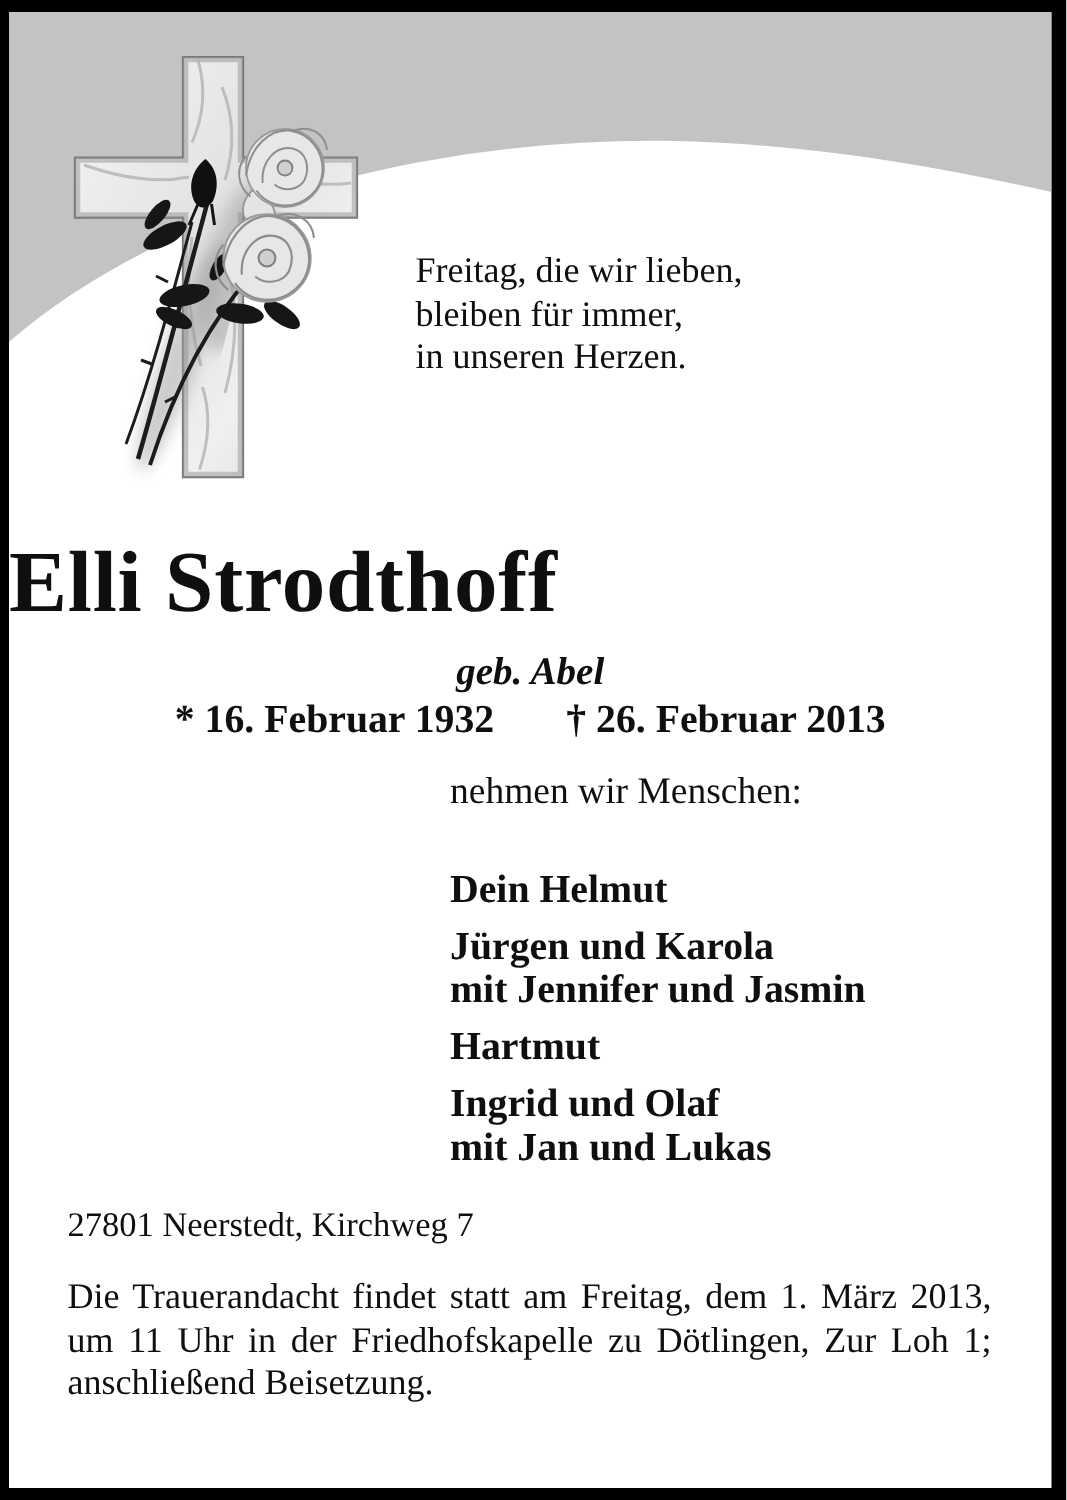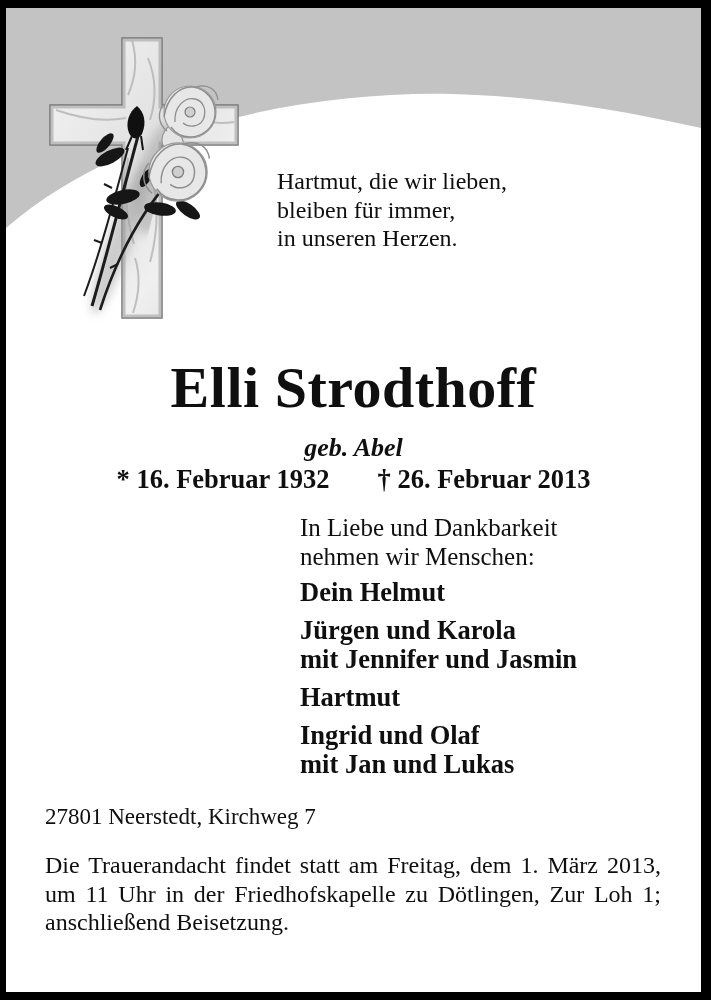--- a/index.html
+++ b/index.html
@@ -23,21 +23,21 @@
     font-family:"Liberation Serif","DejaVu Serif",serif;
     color:var(--text);
   }
   .curve{position:absolute;left:0;top:0;width:695px;height:360px;display:block;}
   .curve-path{fill:var(--header_gray);}
   .artwork{position:absolute;left:14px;top:20px;width:230px;height:295px;}
 
   .poem{position:absolute;left:271px;top:159px;font-size:24px;line-height:28.6px;white-space:nowrap;}
   .name{
     position:absolute;left:0;right:0;top:349px;margin:0;
-    text-align:center;font-size:58px;line-height:62px;font-weight:bold;letter-spacing:0.5px;font-family:Liberation Serif, serif;
+    font-size:58px;line-height:62px;font-weight:bold;letter-spacing:0.5px;font-family:Liberation Serif, serif;
   }
   .maiden{position:absolute;left:0;right:0;top:425px;text-align:center;font-size:26px;font-weight:bold;line-height:30px;font-style:italic;}
   .dates{
     position:absolute;left:0;right:0;top:456px;
     display:flex;justify-content:center;gap:48px;
     font-size:26.5px;font-weight:bold;line-height:31px;white-space:nowrap;
   }
   .farewell{position:absolute;left:294px;top:505px;font-size:25px;line-height:29px;white-space:nowrap;}
   .mourners{position:absolute;left:294px;top:570px;font-size:26.5px;font-weight:bold;line-height:29px;white-space:nowrap;}
   .mourners .group{margin-bottom:9px;}
@@ -120,34 +120,33 @@
     <use href="#rose" transform="translate(170 84)"></use>
     <use href="#rose" transform="translate(158 144) scale(1.12)"></use>
 
     <g>
       <path d="M117 78 C 124 84 127 94 122 106 C 118 112 112 112 109 105 C 105 95 109 84 117 78 Z" fill="#101010"></path>
       <path d="M112 108 l -6 14 M121 108 l 2 14" stroke="#161616" stroke-width="2" fill="none"></path>
     </g>
   </svg>
 
   <div class="poem">
-    <div>Hartmut, die wir lieben,</div>
+    <div>Freitag, die wir lieben,</div>
     <div>bleiben für immer,</div>
     <div>in unseren Herzen.</div>
   </div>
 
   <h1 class="name">Elli Strodthoff</h1>
   <div class="maiden">geb. Abel</div>
   <div class="dates">
     <span>* 16. Februar 1932</span>
     <span>† 26. Februar 2013</span>
   </div>
 
   <div class="farewell">
-    <div>In Liebe und Dankbarkeit</div>
     <div>nehmen wir Menschen:</div>
   </div>
 
   <div class="mourners">
     <div class="group">
       <div>Dein Helmut</div>
     </div>
     <div class="group">
       <div>Jürgen und Karola</div>
       <div>mit Jennifer und Jasmin</div>

